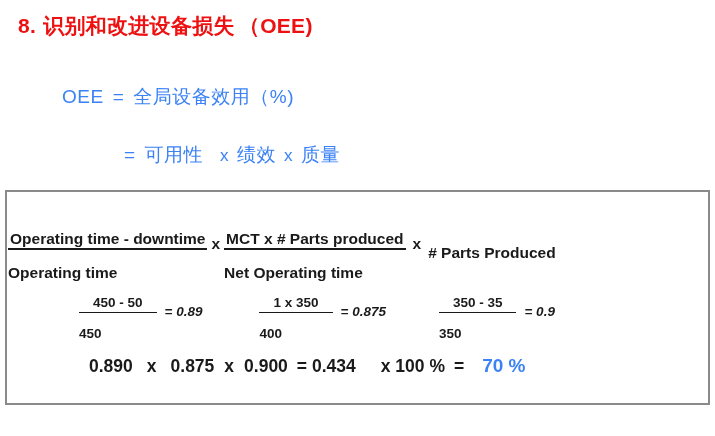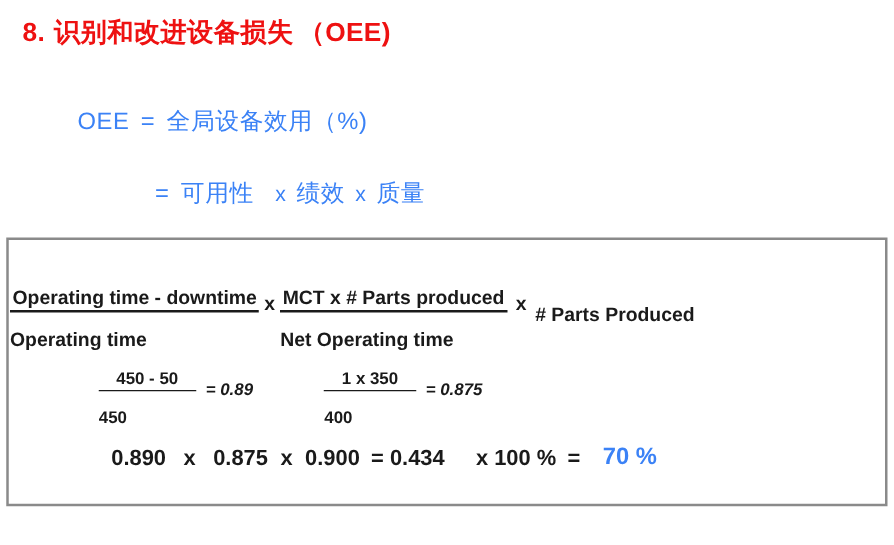--- a/index.html
+++ b/index.html
@@ -190,20 +190,27 @@
     </div>
 
     <div class="num-group g2">
       <div class="frac">
         <div class="num-part">1 x 350</div>
         <div class="den-part">400</div>
       </div>
       <div class="result">= 0.875</div>
     </div>
 
+    <div class="num-group g3">
+      <div class="frac">
+        <div class="num-part">350 - 35</div>
+        <div class="den-part">350</div>
+      </div>
+      <div class="result">= 0.9</div>
+    </div>
   </div>
 
   <div class="final-row">
     <span class="lead">0.890</span>
     <span class="op-wide">x</span>
     <span>0.875</span>
     <span class="op">x</span>
     <span>0.900</span>
     <span class="eqs">= 0.434</span>
     <span class="tail100">x 100 %</span>

